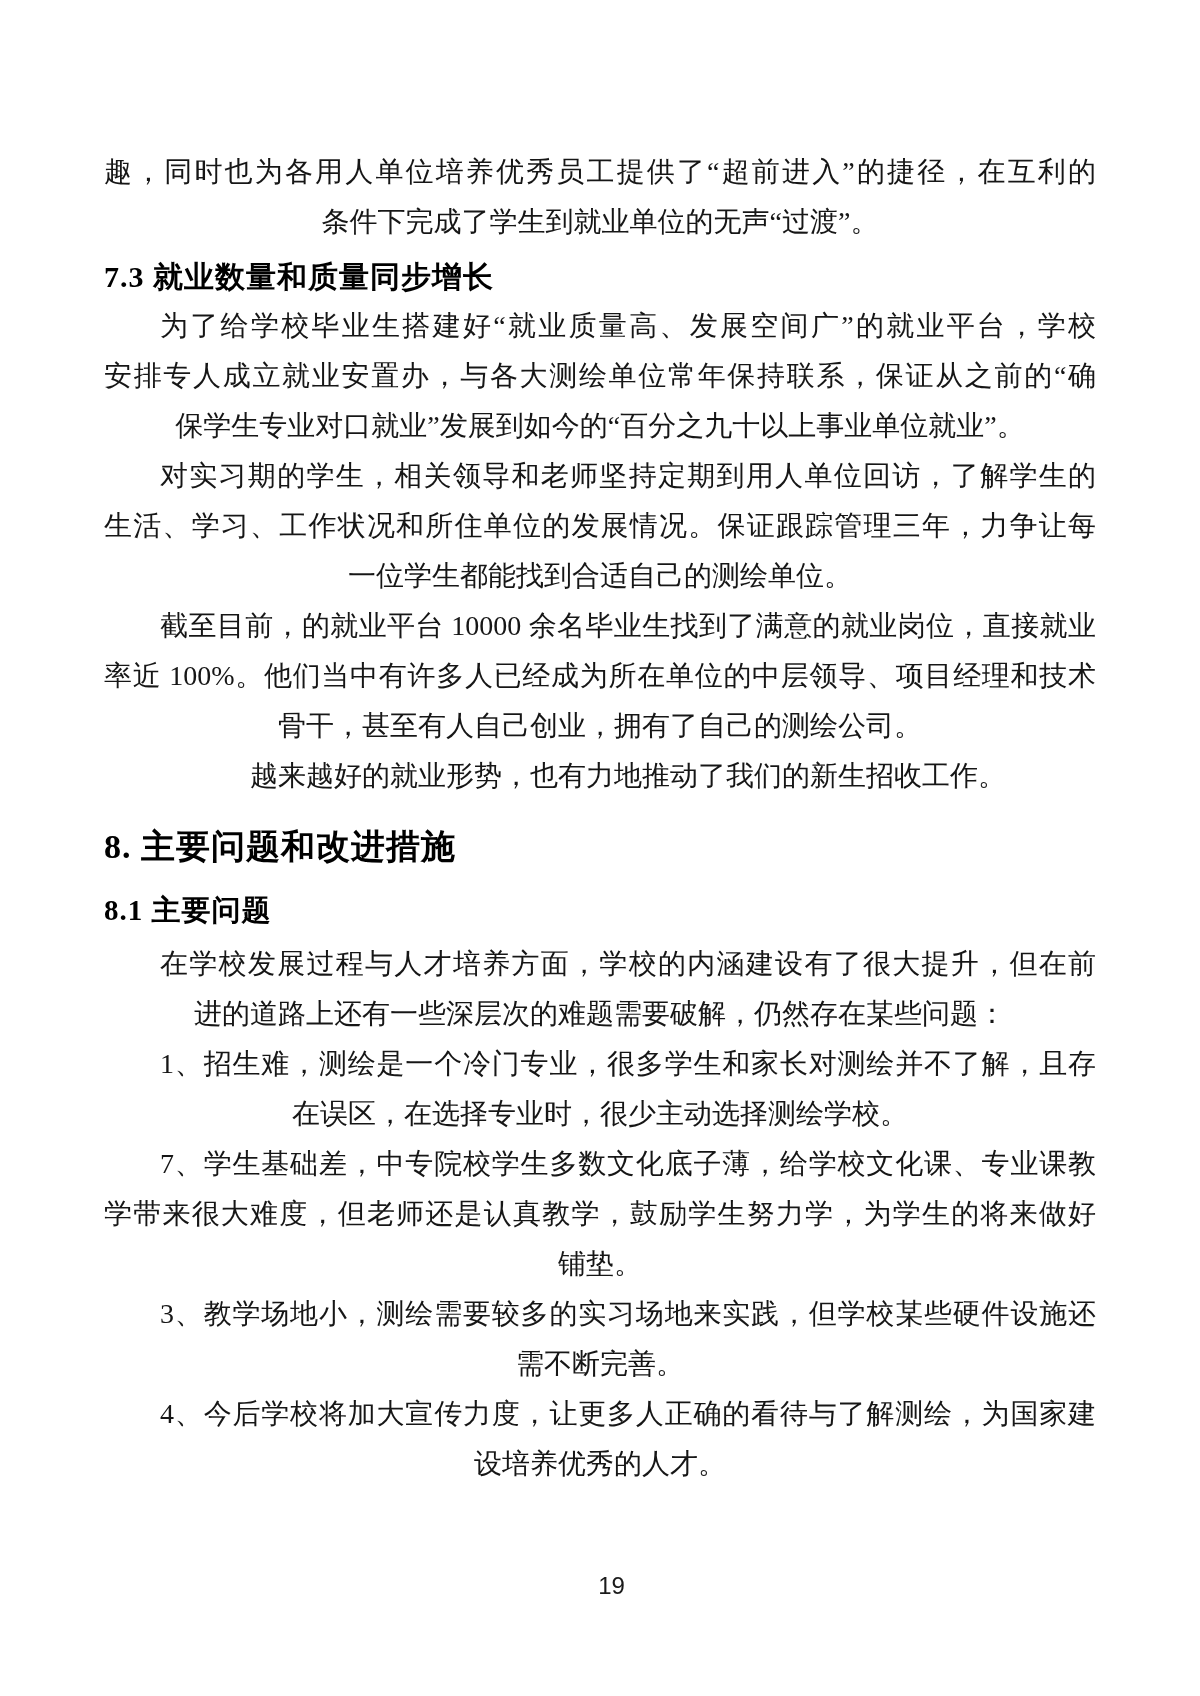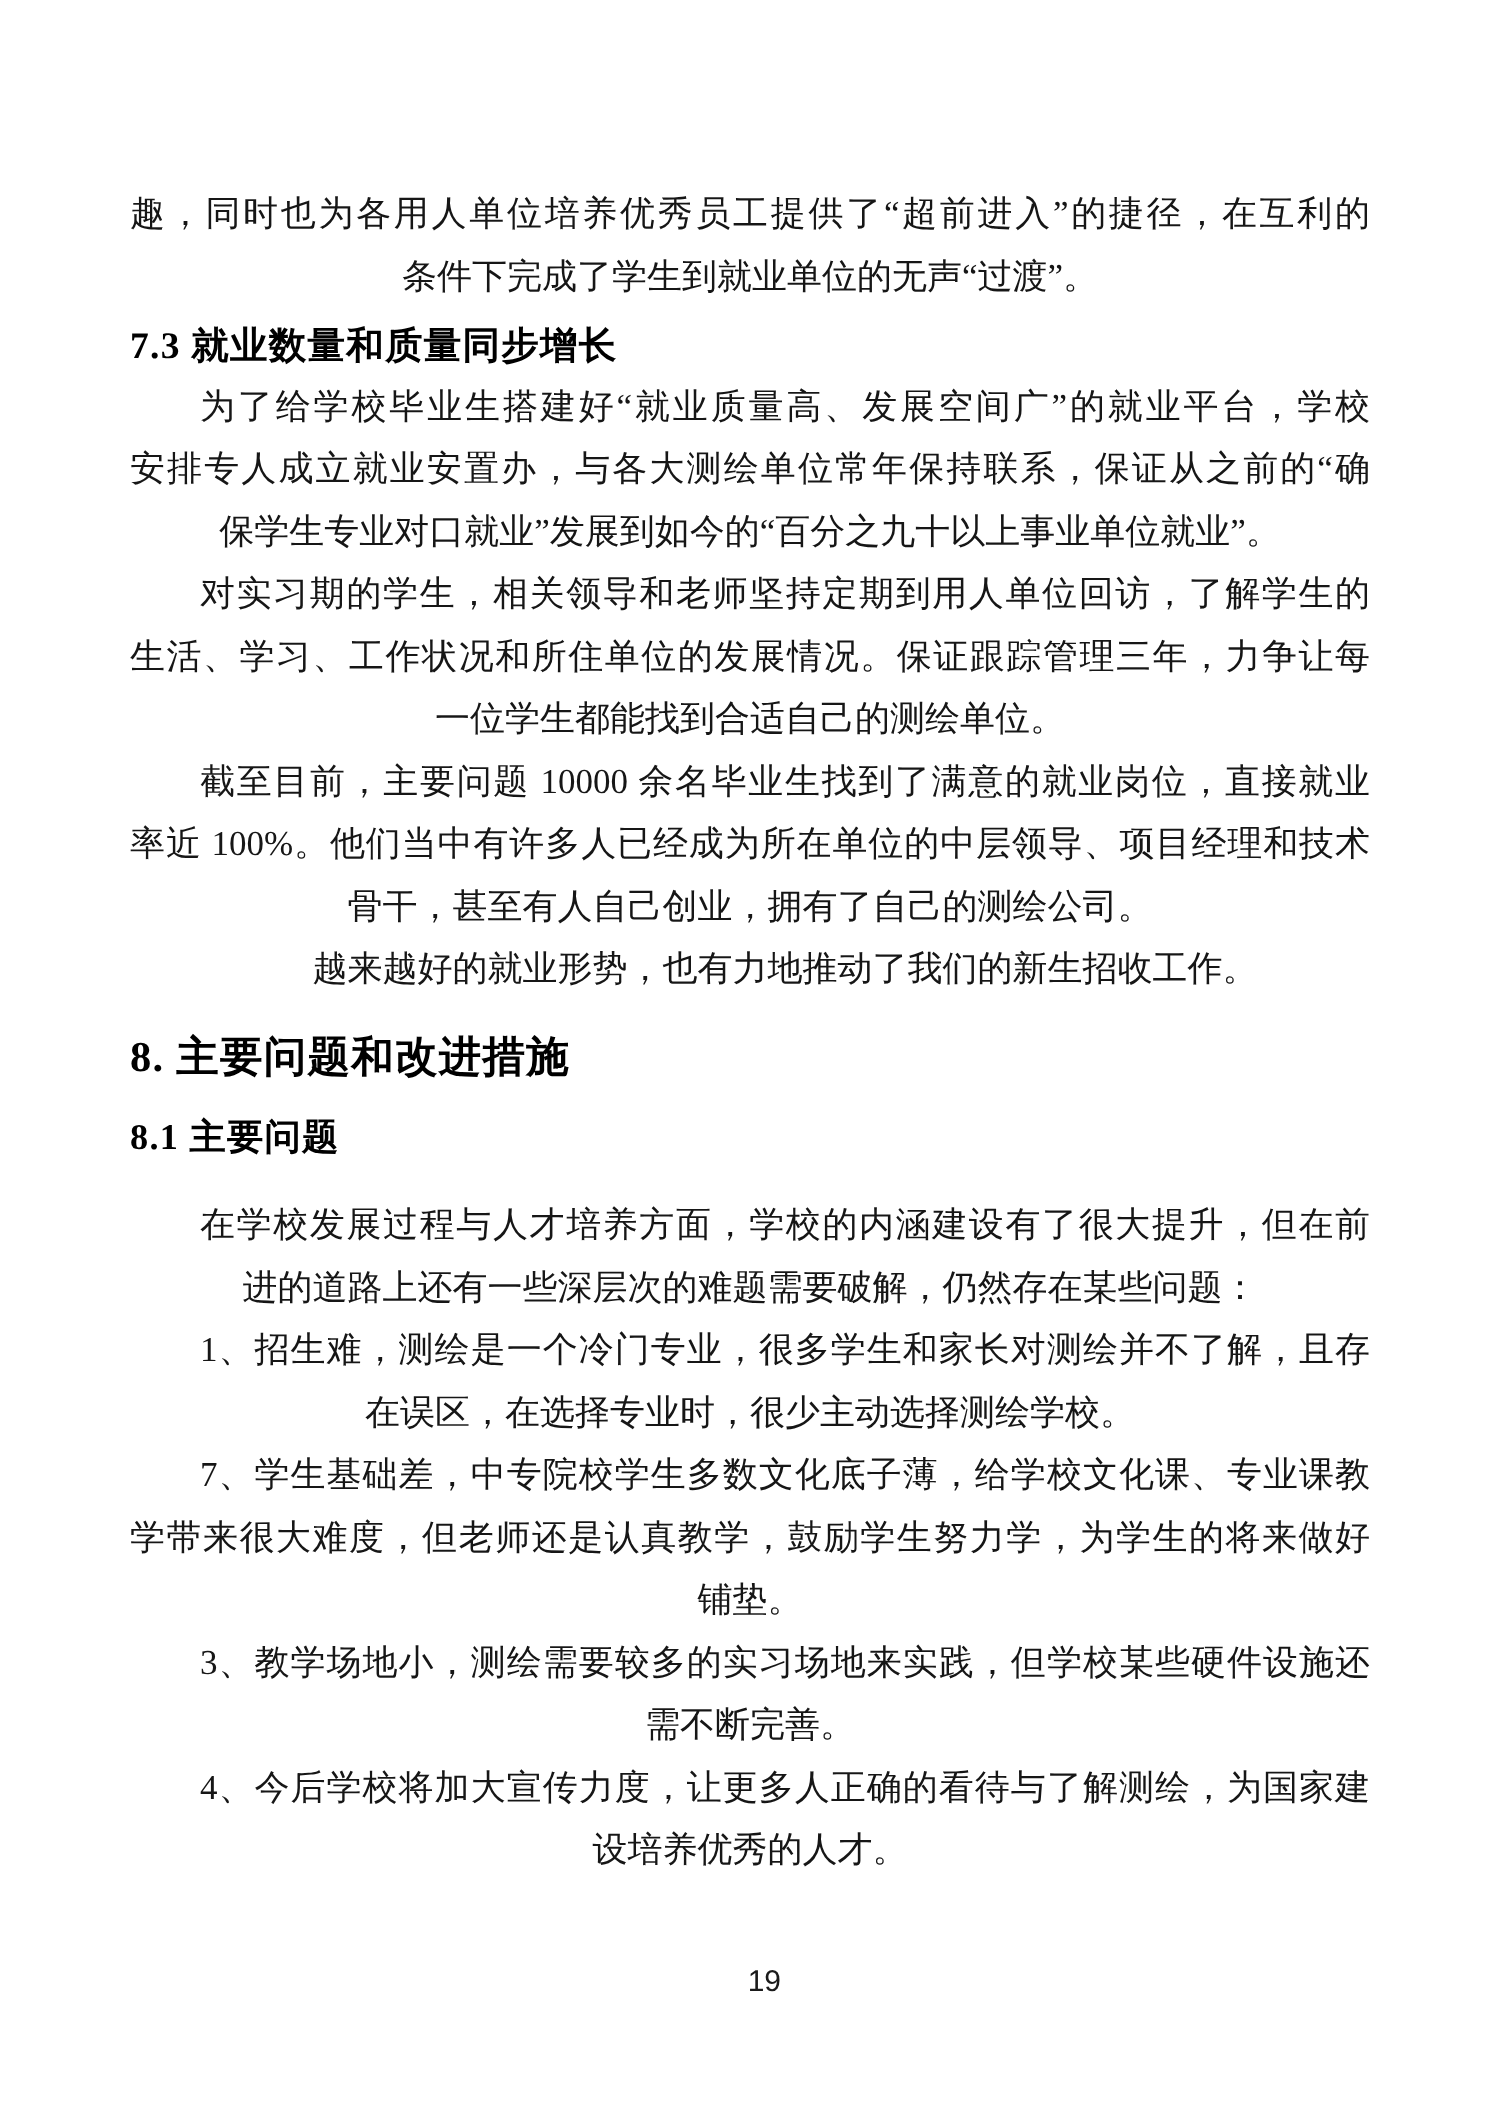--- a/index.html
+++ b/index.html
@@ -47,21 +47,21 @@
     color: #000000;
     line-height: 44px;
     margin: 8px 0 2px 0;
     letter-spacing: 1px;
   }
   .h3 {
     font-size: 29px;
     font-weight: bold;
     color: #000000;
     line-height: 46px;
-    margin: 15px 0 23px 0;
+    margin: 15px 0 6px 0;
     letter-spacing: 1px;
   }
   .page-number {
     position: absolute;
     left: 0;
     right: 0;
     top: 1572px;
     text-align: center;
     font-family: "Liberation Sans", "DejaVu Sans", sans-serif;
     font-size: 24px;
@@ -82,21 +82,21 @@
         <div class="line fill ind">为了给学校毕业生搭建好“就业质量高、发展空间广”的就业平台，学校</div>
         <div class="line fill">安排专人成立就业安置办，与各大测绘单位常年保持联系，保证从之前的“确</div>
         <div class="line">保学生专业对口就业”发展到如今的“百分之九十以上事业单位就业”。</div>
       </div>
       <div class="para">
         <div class="line fill ind">对实习期的学生，相关领导和老师坚持定期到用人单位回访，了解学生的</div>
         <div class="line fill">生活、学习、工作状况和所住单位的发展情况。保证跟踪管理三年，力争让每</div>
         <div class="line">一位学生都能找到合适自己的测绘单位。</div>
       </div>
       <div class="para">
-        <div class="line fill ind">截至目前，主要问题 10000 余名毕业生找到了满意的就业岗位，直接就业</div>
+        <div class="line fill ind">截至目前，的就业平台 10000 余名毕业生找到了满意的就业岗位，直接就业</div>
         <div class="line fill">率近 100%。他们当中有许多人已经成为所在单位的中层领导、项目经理和技术</div>
         <div class="line">骨干，甚至有人自己创业，拥有了自己的测绘公司。</div>
       </div>
       <div class="para">
         <div class="line ind">越来越好的就业形势，也有力地推动了我们的新生招收工作。</div>
       </div>
       <div class="h1">8. 主要问题和改进措施</div>
       <div class="h3">8.1 主要问题</div>
       <div class="para">
         <div class="line fill ind">在学校发展过程与人才培养方面，学校的内涵建设有了很大提升，但在前</div>

